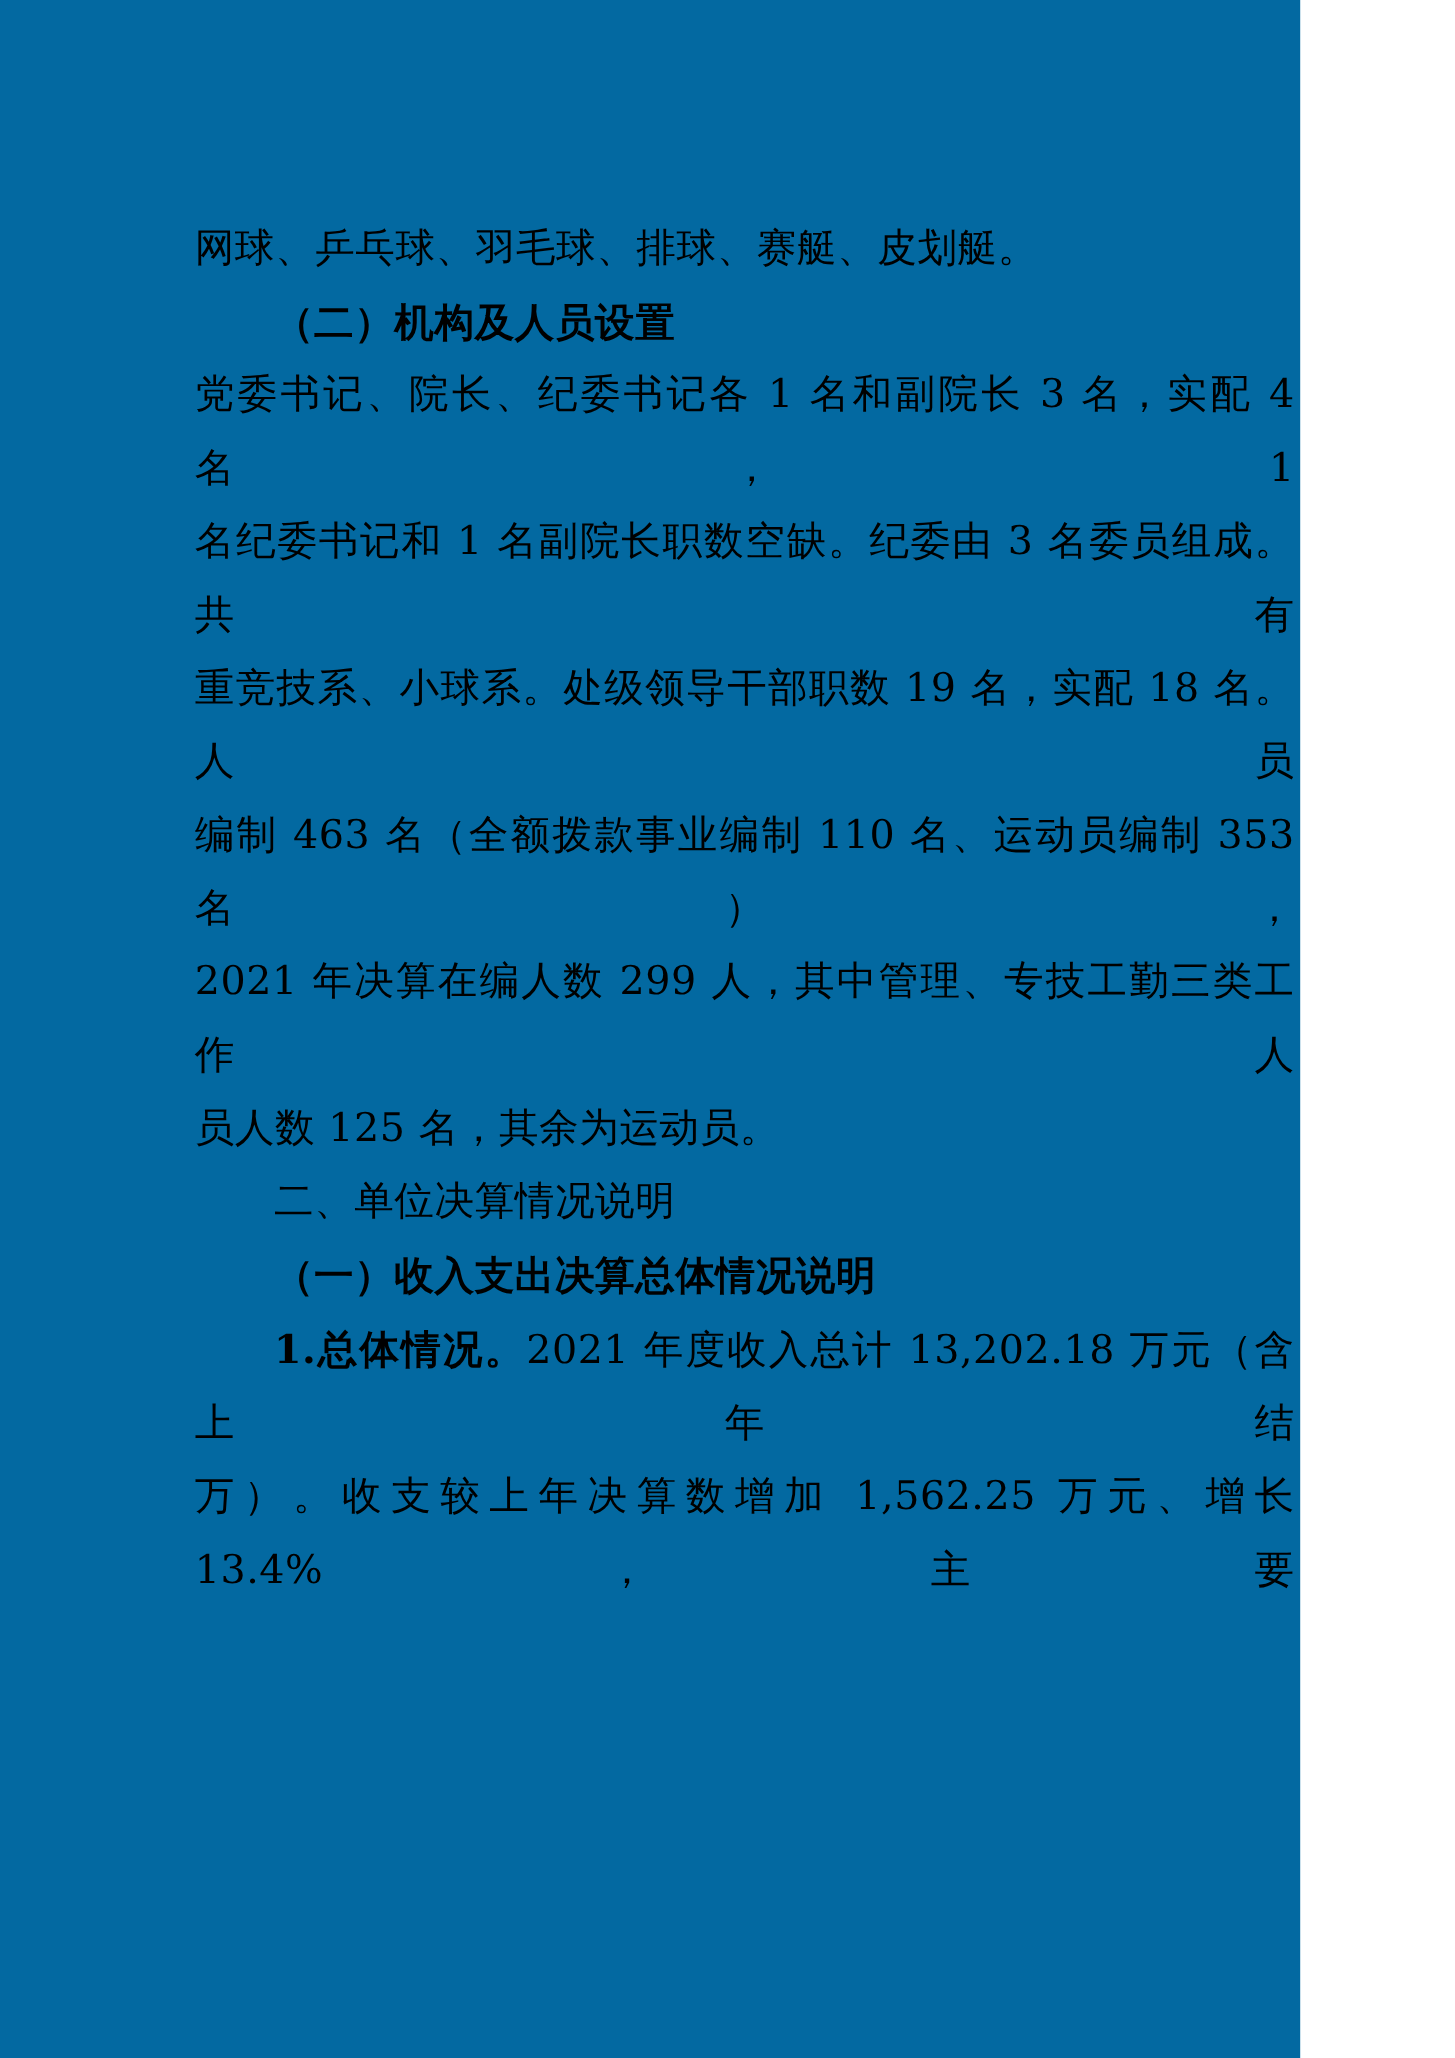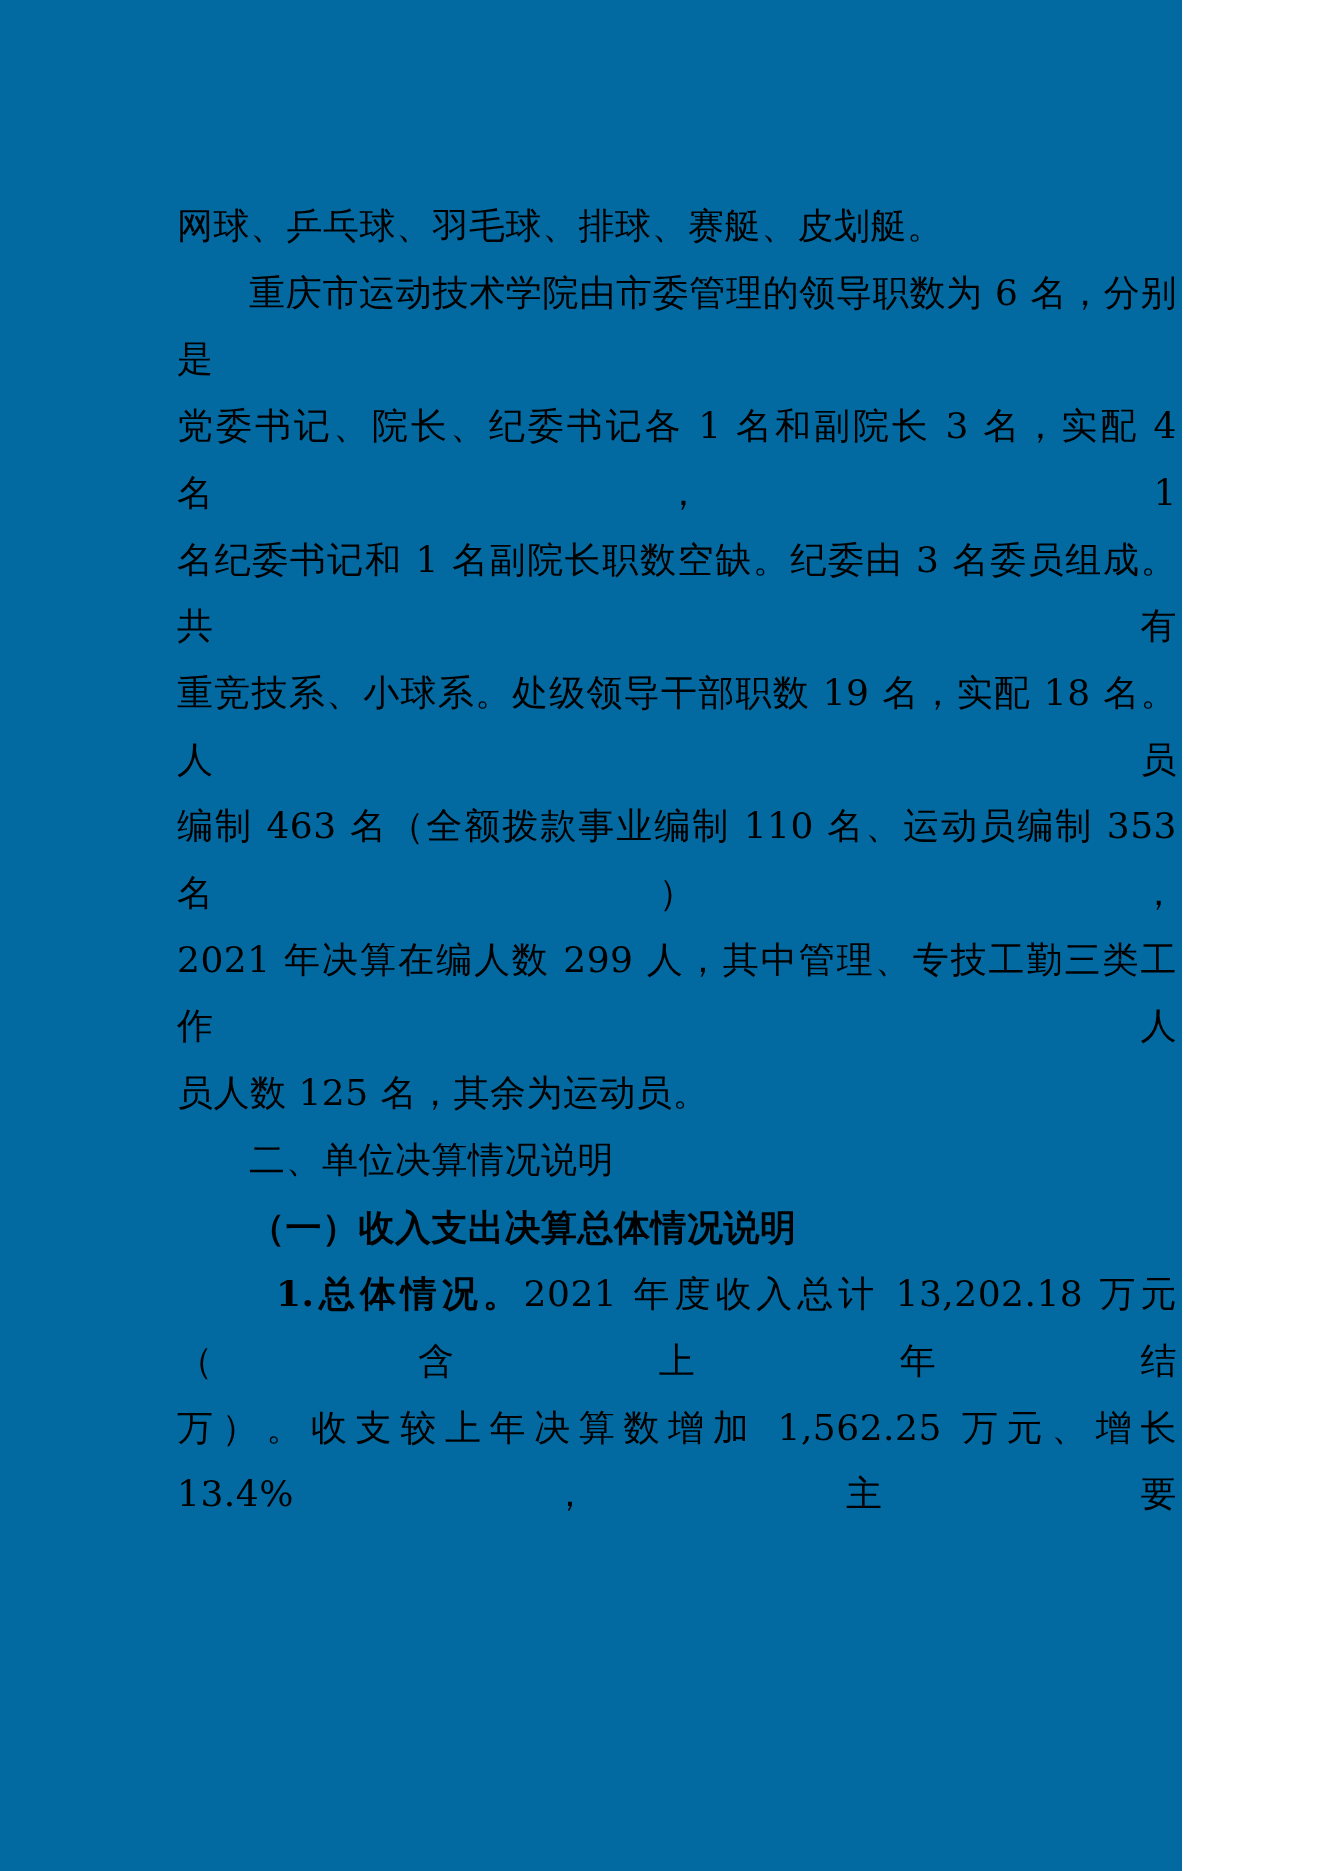--- a/index.html
+++ b/index.html
@@ -37,30 +37,29 @@
   }
   .line.heading-kai {
     font-weight: bold;
   }
   .line.heading-hei {
     font-weight: normal;
     font-family: "DejaVu Sans", "Liberation Sans", sans-serif;
   }
   .bold-lead {
     font-weight: bold;
-    margin-left: 27px;
   }
 </style>
 </head>
 <body>
 
 <div class="page">
   <div class="text-block">
       <div class="line body">网球、乒乓球、羽毛球、排球、赛艇、皮划艇。</div>
-      <div class="line body indent justify">重庆市运动技术学院由市委管理的领导职数为 6 名，分别是</div>
+      <div class="line heading-kai indent">（二）机构及人员设置</div>
       <div class="line body justify">党委书记、院长、纪委书记各 1 名和副院长 3 名，实配 4 名，1</div>
       <div class="line body justify">名纪委书记和 1 名副院长职数空缺。纪委由 3 名委员组成。共有</div>
       <div class="line body justify">重竞技系、小球系。处级领导干部职数 19 名，实配 18 名。人员</div>
       <div class="line body justify">编制 463 名（全额拨款事业编制 110 名、运动员编制 353 名），</div>
       <div class="line body justify">2021 年决算在编人数 299 人，其中管理、专技工勤三类工作人</div>
       <div class="line body">员人数 125 名，其余为运动员。</div>
       <div class="line heading-hei indent">二、单位决算情况说明</div>
       <div class="line heading-kai indent">（一）收入支出决算总体情况说明</div>
       <div class="line body indent justify"><span class="bold-lead">1.总体情况。</span><span>2021 年度收入总计 13,202.18 万元（含上年结</span></div>
       <div class="line body justify">万）。收支较上年决算数增加 1,562.25 万元、增长 13.4%，主要</div>

